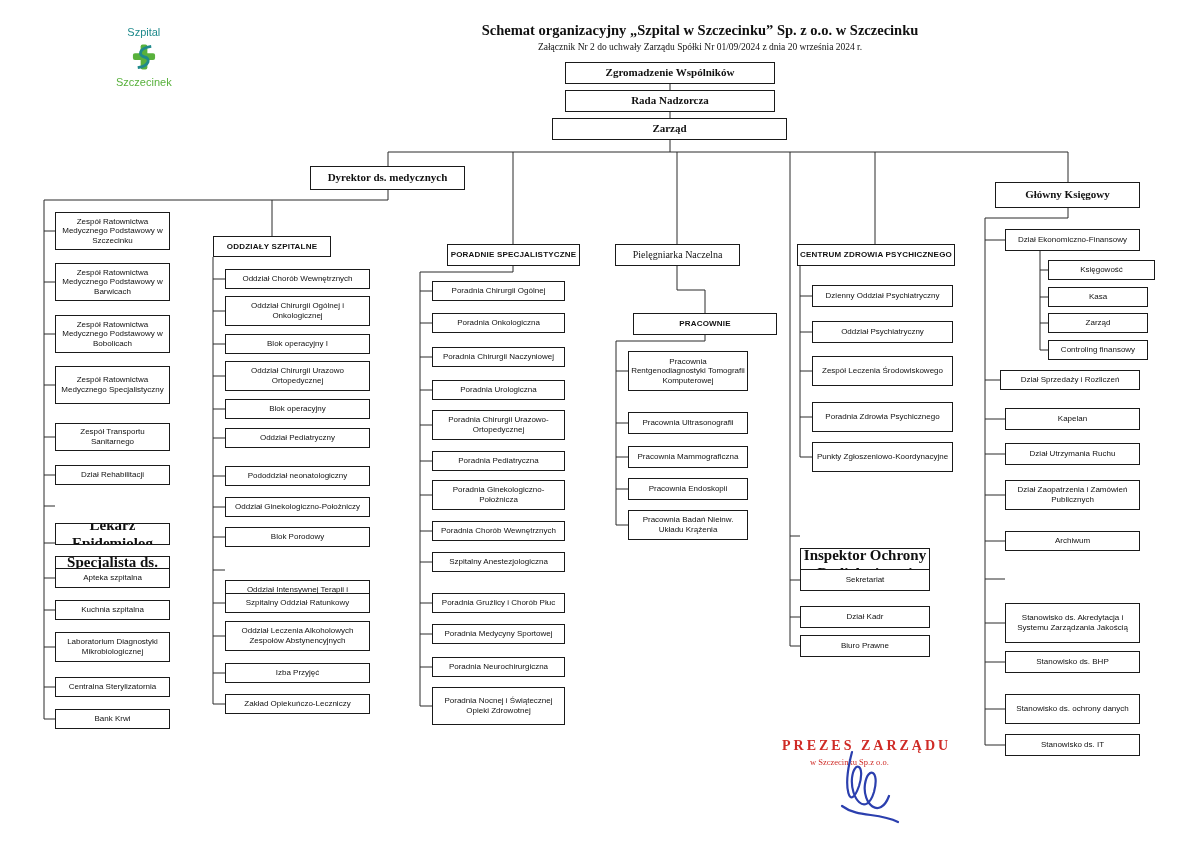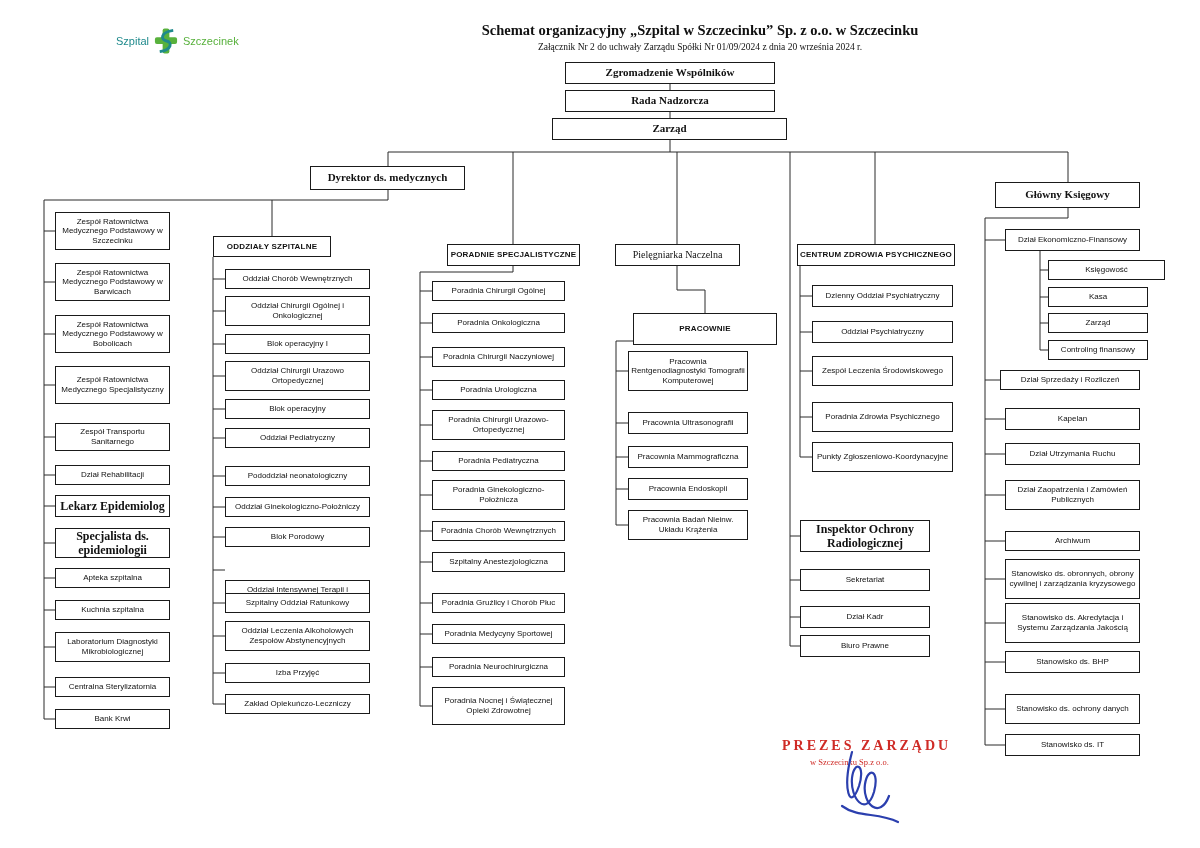--- a/index.html
+++ b/index.html
@@ -4,25 +4,25 @@
 <style>
   html,body{margin:0;padding:0;background:#e8e8e8;}
   #page{position:relative;width:1200px;height:848px;background:#ffffff;margin:0 auto;overflow:hidden;
         font-family:"Liberation Sans",sans-serif;color:#111;}
   #lines{position:absolute;left:0;top:0;width:1200px;height:848px;}
   .node{position:absolute;border:1px solid #1a1a1a;background:#fff;display:flex;align-items:center;justify-content:center;
         text-align:center;font:8px/1.2 "Liberation Sans",sans-serif;padding:1px 2px;box-sizing:border-box;overflow:hidden;}
   .hdr{font-weight:bold;font-size:8px;letter-spacing:.2px;}
   .sh{font-family:"Liberation Serif",serif;font-weight:bold;font-size:11px;}
   .sh2{font-family:"Liberation Serif",serif;font-weight:normal;font-size:10px;}
-  .sb{font-family:"Liberation Serif",serif;font-weight:bold;font-size:12px;}
+  .sb{font-family:"Liberation Serif",serif;font-weight:bold;font-size:15px;margin-top:28px;}
   #titleblock{position:absolute;left:360px;top:22px;width:680px;text-align:center;font-family:"Liberation Serif",serif;}
   #titleblock .t{font-size:14.5px;font-weight:bold;}
   #titleblock .s{font-size:9.5px;margin-top:3px;}
-  #logo{position:absolute;left:116px;top:26px;display:flex;align-items:center;gap:4px;font-family:"Liberation Sans",sans-serif;}
+  #logo{position:absolute;left:116px;top:26px;display:flex;align-items:center;gap:4px;font-family:"Liberation Sans",sans-serif;flex-direction:column;}
   #logo .p1{color:#1f8a8c;font-size:11px;}
   #logo .p2{color:#58b13c;font-size:11px;}
   #stamp{position:absolute;left:782px;top:738px;color:#cf2b26;font-family:"Liberation Serif",serif;}
   #stamp .l1{font-size:14px;font-weight:bold;letter-spacing:3px;}
   #stamp .l2{font-size:8.5px;margin-top:3px;margin-left:28px;}
   #sig{position:absolute;left:0;top:0;width:1200px;height:848px;pointer-events:none;}
 </style>
 </head>
 <body>
 
@@ -192,50 +192,49 @@
   <div class="node" style="left:432px;top:410px;width:133px;height:30px">Poradnia Chirurgii Urazowo-Ortopedycznej</div>
   <div class="node" style="left:432px;top:451px;width:133px;height:20px">Poradnia Pediatryczna</div>
   <div class="node" style="left:432px;top:480px;width:133px;height:30px">Poradnia Ginekologiczno-Położnicza</div>
   <div class="node" style="left:432px;top:521px;width:133px;height:20px">Poradnia Chorób Wewnętrznych</div>
   <div class="node" style="left:432px;top:552px;width:133px;height:20px">Szpitalny Anestezjologiczna</div>
   <div class="node" style="left:432px;top:593px;width:133px;height:20px">Poradnia Gruźlicy i Chorób Płuc</div>
   <div class="node" style="left:432px;top:624px;width:133px;height:20px">Poradnia Medycyny Sportowej</div>
   <div class="node" style="left:432px;top:657px;width:133px;height:20px">Poradnia Neurochirurgiczna</div>
   <div class="node" style="left:432px;top:687px;width:133px;height:38px">Poradnia Nocnej i Świątecznej Opieki Zdrowotnej</div>
 
-  <div class="node hdr" style="left:633px;top:313px;width:144px;height:32px">PRACOWNIE</div>
+  <div class="node hdr" style="left:633px;top:313px;width:144px;height:22px">PRACOWNIE</div>
   <div class="node" style="left:628px;top:351px;width:120px;height:40px">Pracownia Rentgenodiagnostyki Tomografii Komputerowej</div>
   <div class="node" style="left:628px;top:412px;width:120px;height:22px">Pracownia Ultrasonografii</div>
   <div class="node" style="left:628px;top:446px;width:120px;height:22px">Pracownia Mammograficzna</div>
   <div class="node" style="left:628px;top:478px;width:120px;height:22px">Pracownia Endoskopii</div>
   <div class="node" style="left:628px;top:510px;width:120px;height:30px">Pracownia Badań Nieinw. Układu Krążenia</div>
 
   <div class="node hdr" style="left:797px;top:244px;width:158px;height:22px">CENTRUM ZDROWIA PSYCHICZNEGO</div>
   <div class="node" style="left:812px;top:285px;width:141px;height:22px">Dzienny Oddział Psychiatryczny</div>
   <div class="node" style="left:812px;top:321px;width:141px;height:22px">Oddział Psychiatryczny</div>
   <div class="node" style="left:812px;top:356px;width:141px;height:30px">Zespół Leczenia Środowiskowego</div>
   <div class="node" style="left:812px;top:402px;width:141px;height:30px">Poradnia Zdrowia Psychicznego</div>
   <div class="node" style="left:812px;top:442px;width:141px;height:30px">Punkty Zgłoszeniowo-Koordynacyjne</div>
 
   <div class="node sb" style="left:800px;top:520px;width:130px;height:32px">Inspektor Ochrony Radiologicznej</div>
   <div class="node" style="left:800px;top:569px;width:130px;height:22px">Sekretariat</div>
   <div class="node" style="left:800px;top:606px;width:130px;height:22px">Dział Kadr</div>
   <div class="node" style="left:800px;top:635px;width:130px;height:22px">Biuro Prawne</div>
 
   <div class="node" style="left:1005px;top:229px;width:135px;height:22px">Dział Ekonomiczno-Finansowy</div>
-  <div class="node" style="left:1048px;top:260px;width:117px;height:20px">Księgowość</div>
+  <div class="node" style="left:1048px;top:260px;width:107px;height:20px">Księgowość</div>
   <div class="node" style="left:1048px;top:287px;width:100px;height:20px">Kasa</div>
   <div class="node" style="left:1048px;top:313px;width:100px;height:20px">Zarząd</div>
   <div class="node" style="left:1048px;top:340px;width:100px;height:20px">Controling finansowy</div>
   <div class="node" style="left:1000px;top:370px;width:140px;height:20px">Dział Sprzedaży i Rozliczeń</div>
   <div class="node" style="left:1005px;top:408px;width:135px;height:22px">Kapelan</div>
   <div class="node" style="left:1005px;top:443px;width:135px;height:22px">Dział Utrzymania Ruchu</div>
   <div class="node" style="left:1005px;top:480px;width:135px;height:30px">Dział Zaopatrzenia i Zamówień Publicznych</div>
   <div class="node" style="left:1005px;top:531px;width:135px;height:20px">Archiwum</div>
-  <div class="node" style="left:1005px;top:559px;width:135px;height:40px">Stanowisko ds. obronnych, obrony cywilnej i zarządzania kryzysowego</div>
   <div class="node" style="left:1005px;top:603px;width:135px;height:40px">Stanowisko ds. Akredytacja i Systemu Zarządzania Jakością</div>
   <div class="node" style="left:1005px;top:651px;width:135px;height:22px">Stanowisko ds. BHP</div>
   <div class="node" style="left:1005px;top:694px;width:135px;height:30px">Stanowisko ds. ochrony danych</div>
   <div class="node" style="left:1005px;top:734px;width:135px;height:22px">Stanowisko ds. IT</div>
 
   <div id="stamp">
     <div class="l1">PREZES ZARZĄDU</div>
     <div class="l2">w Szczecinku Sp.z o.o.</div>
   </div>
   <svg id="sig" xmlns="http://www.w3.org/2000/svg">

